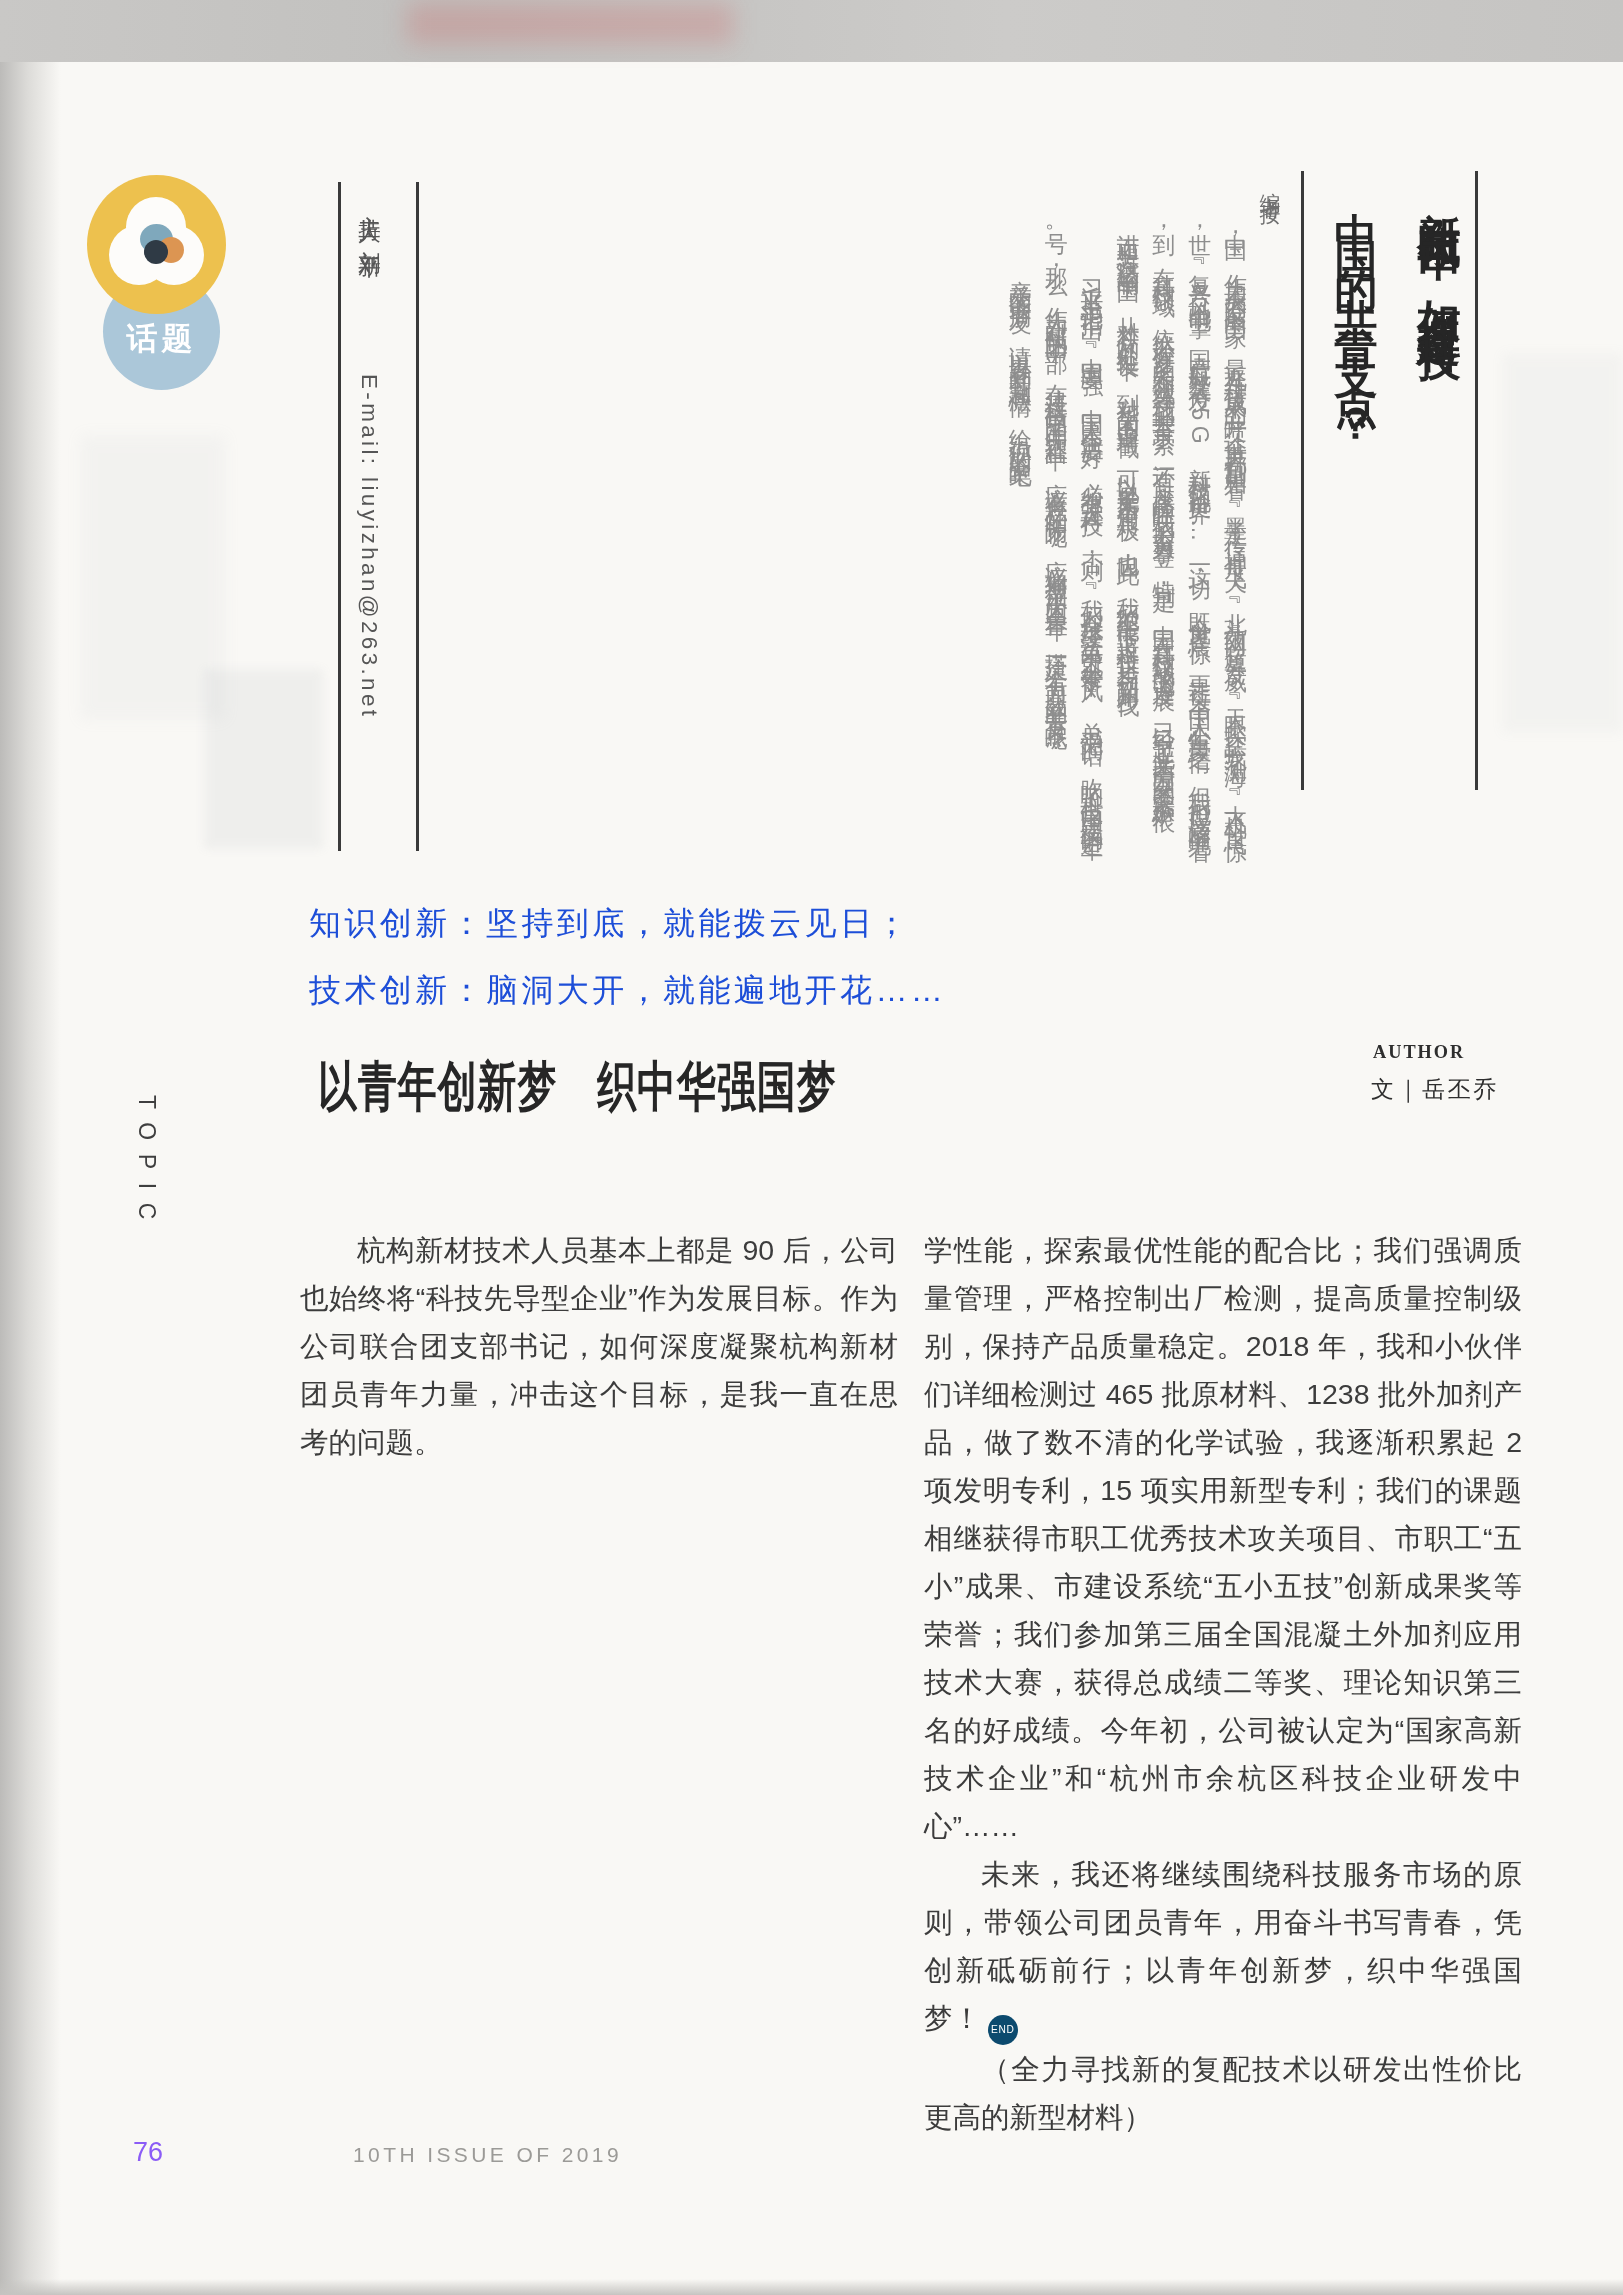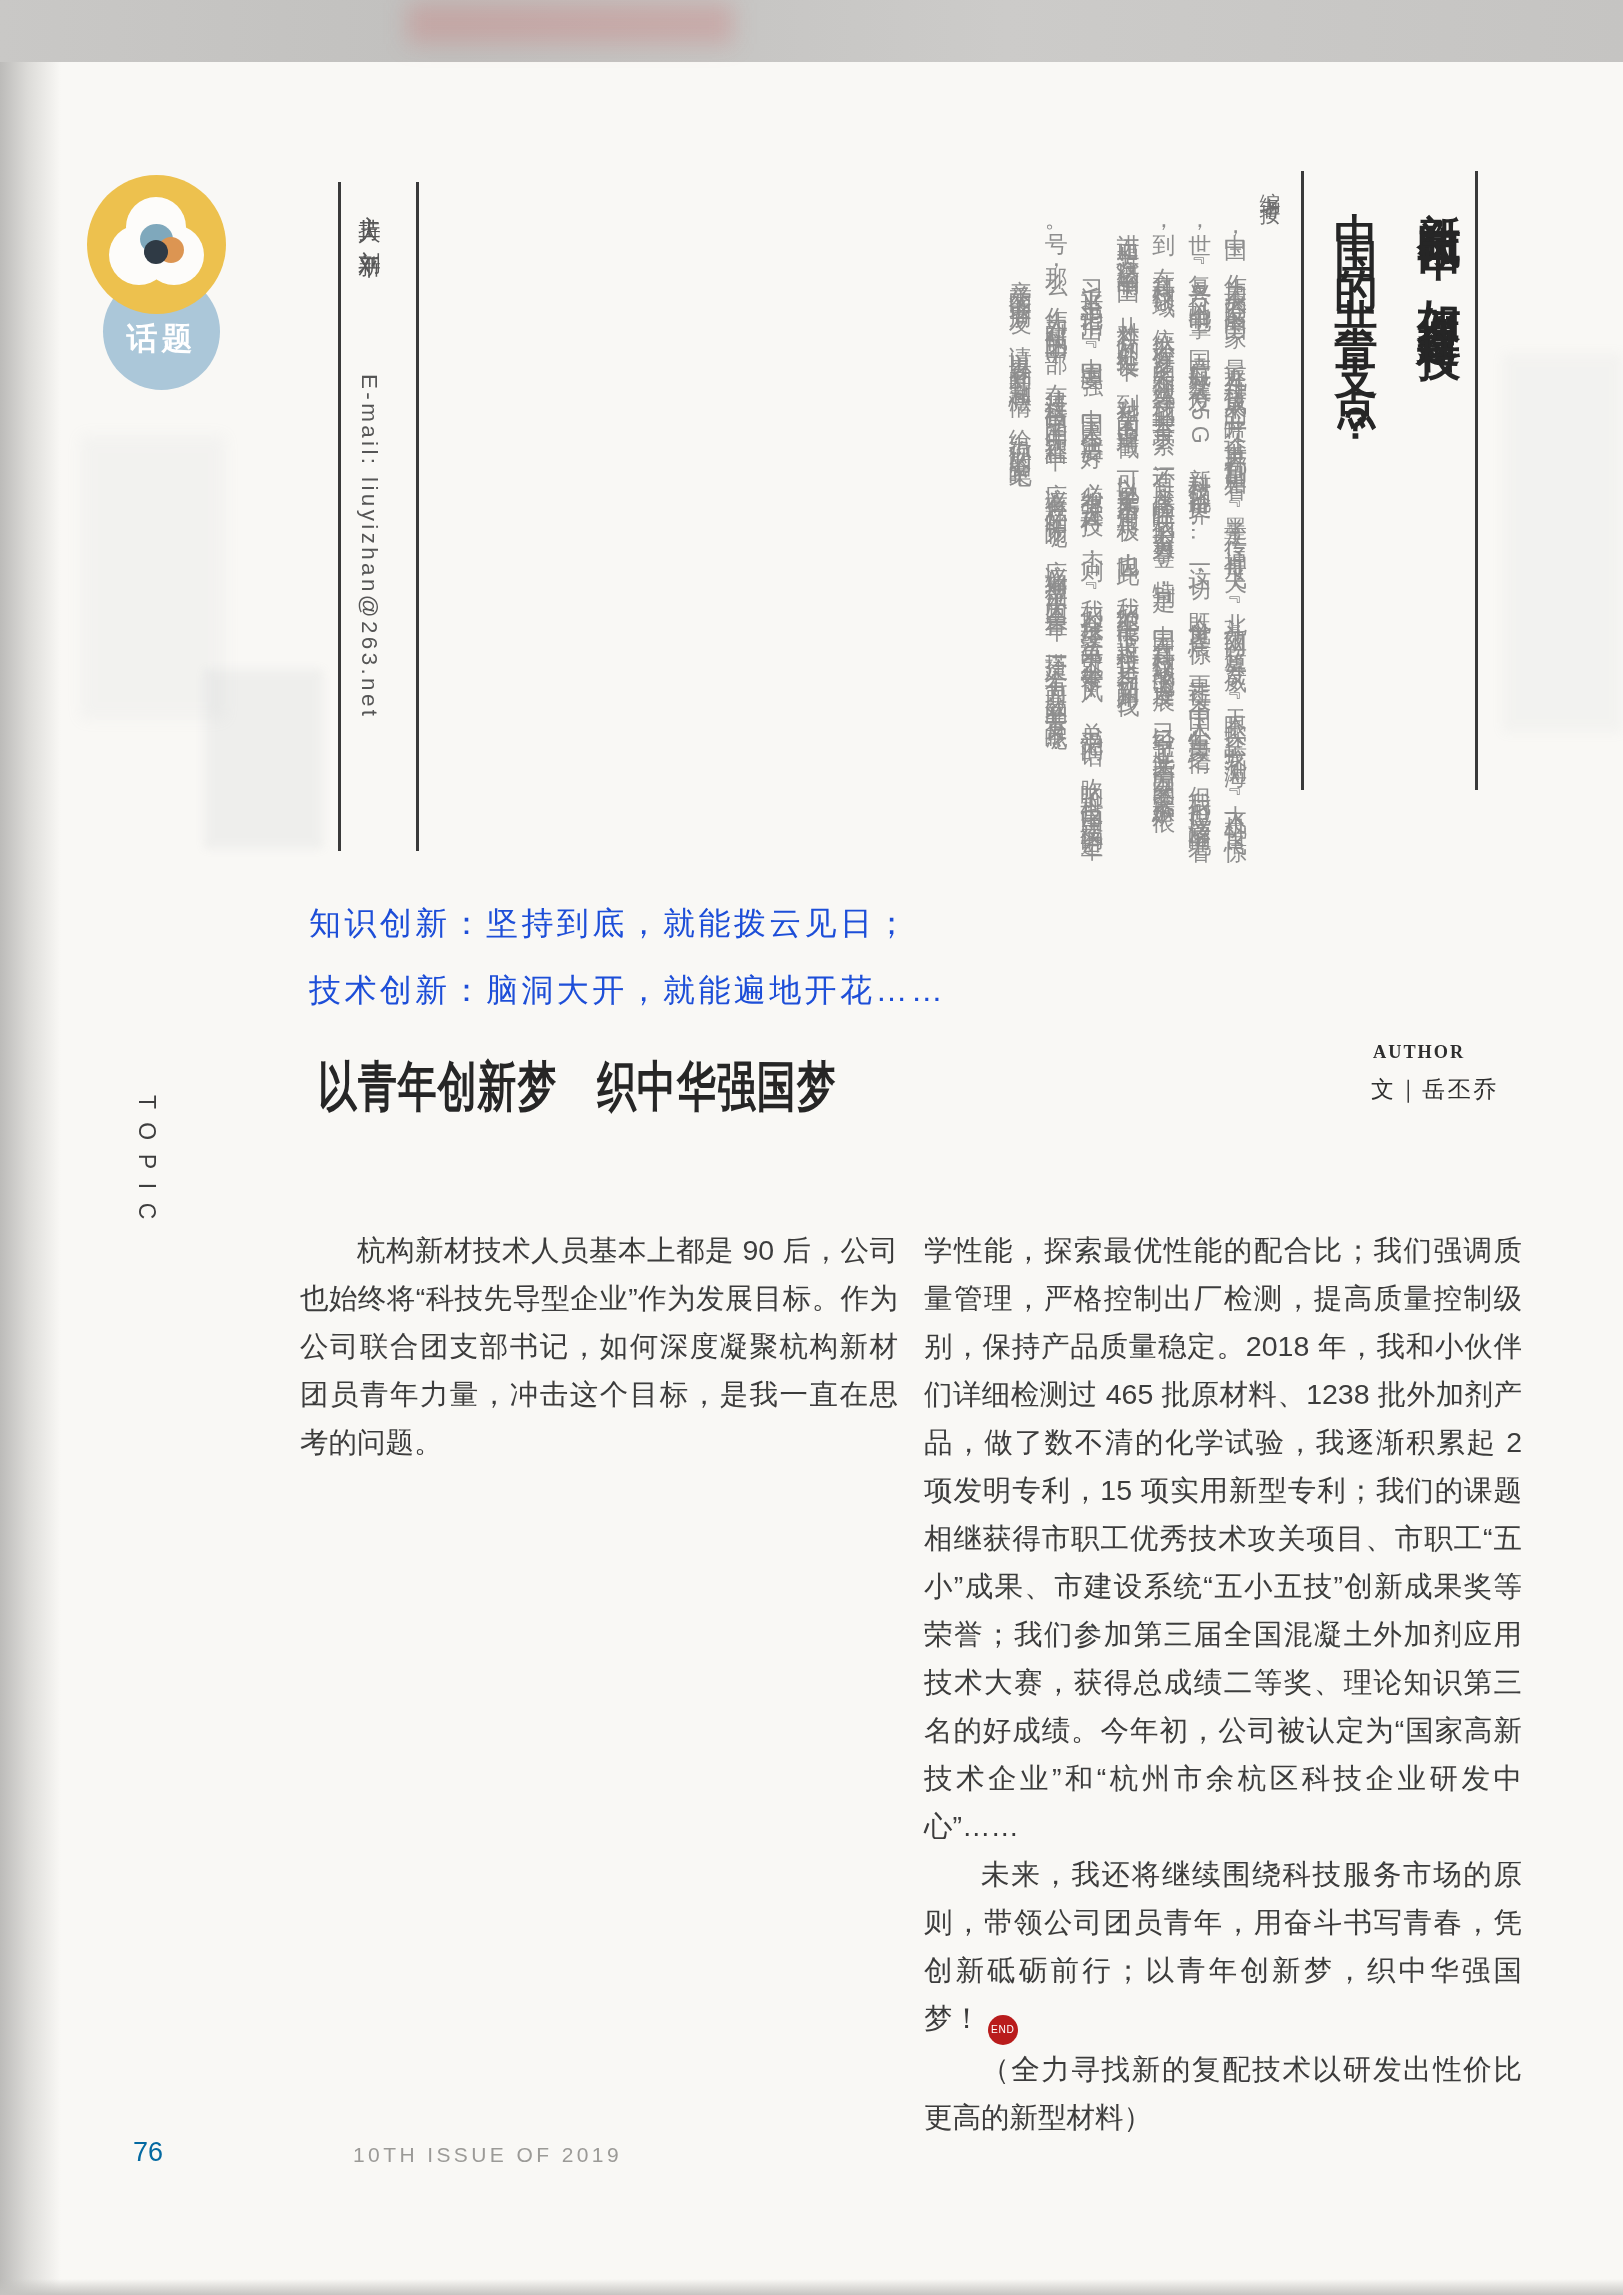--- a/index.html
+++ b/index.html
@@ -58,27 +58,27 @@
   #author-label{left:1373px;top:1042px;font-family:"Liberation Serif","DejaVu Serif",serif;
     font-weight:700;font-size:18.3px;letter-spacing:2px;color:#2e2e2e;}
   #author-byline{left:1371px;top:1074px;font-size:23px;color:#2e2e2e;letter-spacing:2.7px;}
 
   
   #body{left:285px;top:1226px;width:1222px;display:flex;gap:26px;margin-left:15px;}
   .col{width:598px;font-size:28.5px;line-height:48px;text-align:justify;color:#3c3c3c;}
   .col p{margin:0;text-indent:2em;}
   .col p.noind{text-indent:0;}
   .lead{font-weight:700;color:#1f1f1f;}
-  .end-badge{display:inline-block;width:30px;height:30px;border-radius:50%;background:#b91c1c;
+  .end-badge{display:inline-block;width:30px;height:30px;border-radius:50%;background:#0c4a6e;
     color:#fff;font-size:10.2px;line-height:30px;text-align:center;letter-spacing:0.7px;
     vertical-align:-5.4px;margin-left:6.8px;text-indent:0;}
 
   
   #side-topic{left:133px;top:1095px;font-size:23px;letter-spacing:13.6px;color:#3f3f3f;}
-  #page-number{left:133px;top:2137px;font-size:27px;color:#0369a1;text-align:right;}
+  #page-number{left:133px;top:2137px;font-size:27px;color:#8b5cf6;text-align:right;}
   #issue{left:353px;top:2143px;font-size:21px;color:#9b9a97;letter-spacing:3.4px;}
 </style>
 </head>
 <body>
 
 <div id="page">
 
   <div class="abs scan-top"></div>
   <div class="abs smudge"></div>
   <div class="abs scan-left"></div>

